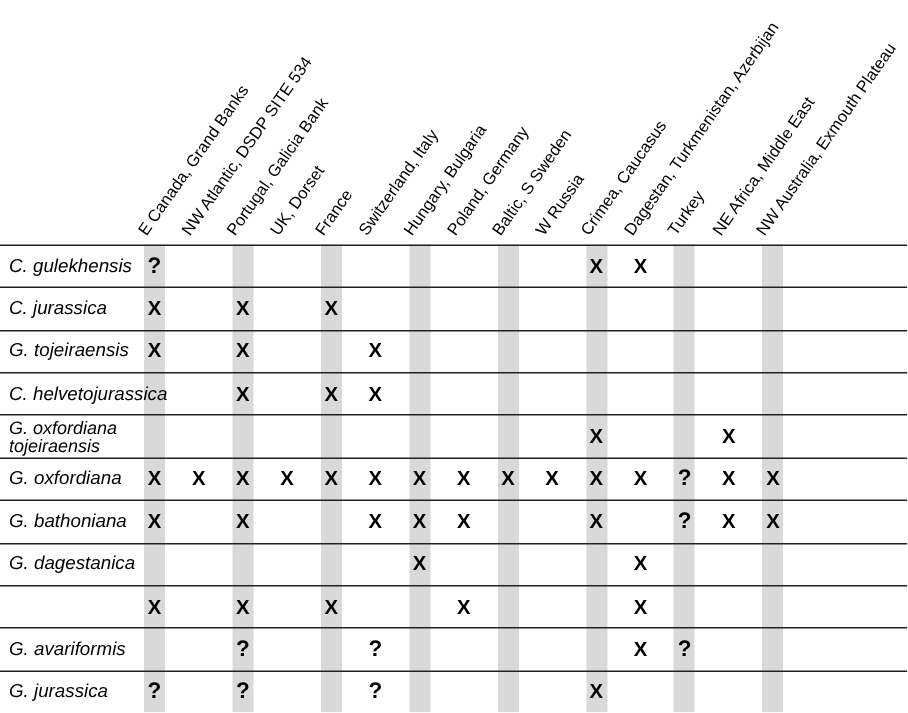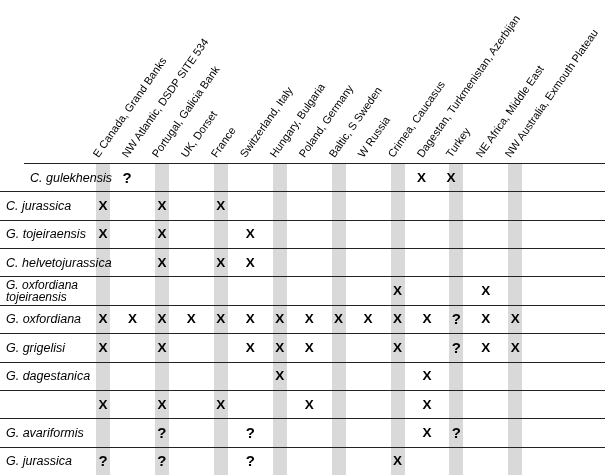--- a/index.html
+++ b/index.html
@@ -58,21 +58,21 @@
       <div class="stripe" style="left: 96px; background: rgb(217, 217, 217);"></div>
       <div class="stripe" style="left: 154.9px; background: rgb(217, 217, 217);"></div>
       <div class="stripe" style="left: 213.8px; background: rgb(217, 217, 217);"></div>
       <div class="stripe" style="left: 272.7px; background: rgb(217, 217, 217);"></div>
       <div class="stripe" style="left: 331.6px; background: rgb(217, 217, 217);"></div>
       <div class="stripe" style="left: 390.5px; background: rgb(217, 217, 217);"></div>
       <div class="stripe" style="left: 449.4px; background: rgb(217, 217, 217);"></div>
       <div class="stripe" style="left: 508.3px; background: rgb(217, 217, 217);"></div>
     </div>
   <div class="rows" id="rows-layer">
-      <div class="mrow" style="border-top-color: rgb(34, 34, 34); margin-left: 24px;">
+      <div class="mrow" style="border-top-color: rgb(34, 34, 34);">
         <div class="row-label"><span>C. gulekhensis</span></div>
         <span class="mark mark-q" style="left: 103px; color: rgb(0, 0, 0);">?</span>
         <span class="mark mark-x" style="left: 397.5px; color: rgb(0, 0, 0);">X</span>
         <span class="mark mark-x" style="left: 426.95px; color: rgb(0, 0, 0);">X</span>
       </div>
       <div class="mrow" style="border-top-color: rgb(34, 34, 34);">
         <div class="row-label"><span>C. jurassica</span></div>
         <span class="mark mark-x" style="left: 103px; color: rgb(0, 0, 0);">X</span>
         <span class="mark mark-x" style="left: 161.9px; color: rgb(0, 0, 0);">X</span>
         <span class="mark mark-x" style="left: 220.8px; color: rgb(0, 0, 0);">X</span>
@@ -106,21 +106,21 @@
         <span class="mark mark-x" style="left: 309.15px; color: rgb(0, 0, 0);">X</span>
         <span class="mark mark-x" style="left: 338.6px; color: rgb(0, 0, 0);">X</span>
         <span class="mark mark-x" style="left: 368.05px; color: rgb(0, 0, 0);">X</span>
         <span class="mark mark-x" style="left: 397.5px; color: rgb(0, 0, 0);">X</span>
         <span class="mark mark-x" style="left: 426.95px; color: rgb(0, 0, 0);">X</span>
         <span class="mark mark-q" style="left: 456.4px; color: rgb(0, 0, 0);">?</span>
         <span class="mark mark-x" style="left: 485.85px; color: rgb(0, 0, 0);">X</span>
         <span class="mark mark-x" style="left: 515.3px; color: rgb(0, 0, 0);">X</span>
       </div>
       <div class="mrow" style="border-top-color: rgb(34, 34, 34);">
-        <div class="row-label"><span>G. grigelisi</span></div>
+        <div class="row-label"><span>G. bathoniana</span></div>
         <span class="mark mark-x" style="left: 103px; color: rgb(0, 0, 0);">X</span>
         <span class="mark mark-x" style="left: 161.9px; color: rgb(0, 0, 0);">X</span>
         <span class="mark mark-x" style="left: 250.25px; color: rgb(0, 0, 0);">X</span>
         <span class="mark mark-x" style="left: 279.7px; color: rgb(0, 0, 0);">X</span>
         <span class="mark mark-x" style="left: 309.15px; color: rgb(0, 0, 0);">X</span>
         <span class="mark mark-x" style="left: 397.5px; color: rgb(0, 0, 0);">X</span>
         <span class="mark mark-q" style="left: 456.4px; color: rgb(0, 0, 0);">?</span>
         <span class="mark mark-x" style="left: 485.85px; color: rgb(0, 0, 0);">X</span>
         <span class="mark mark-x" style="left: 515.3px; color: rgb(0, 0, 0);">X</span>
       </div>

